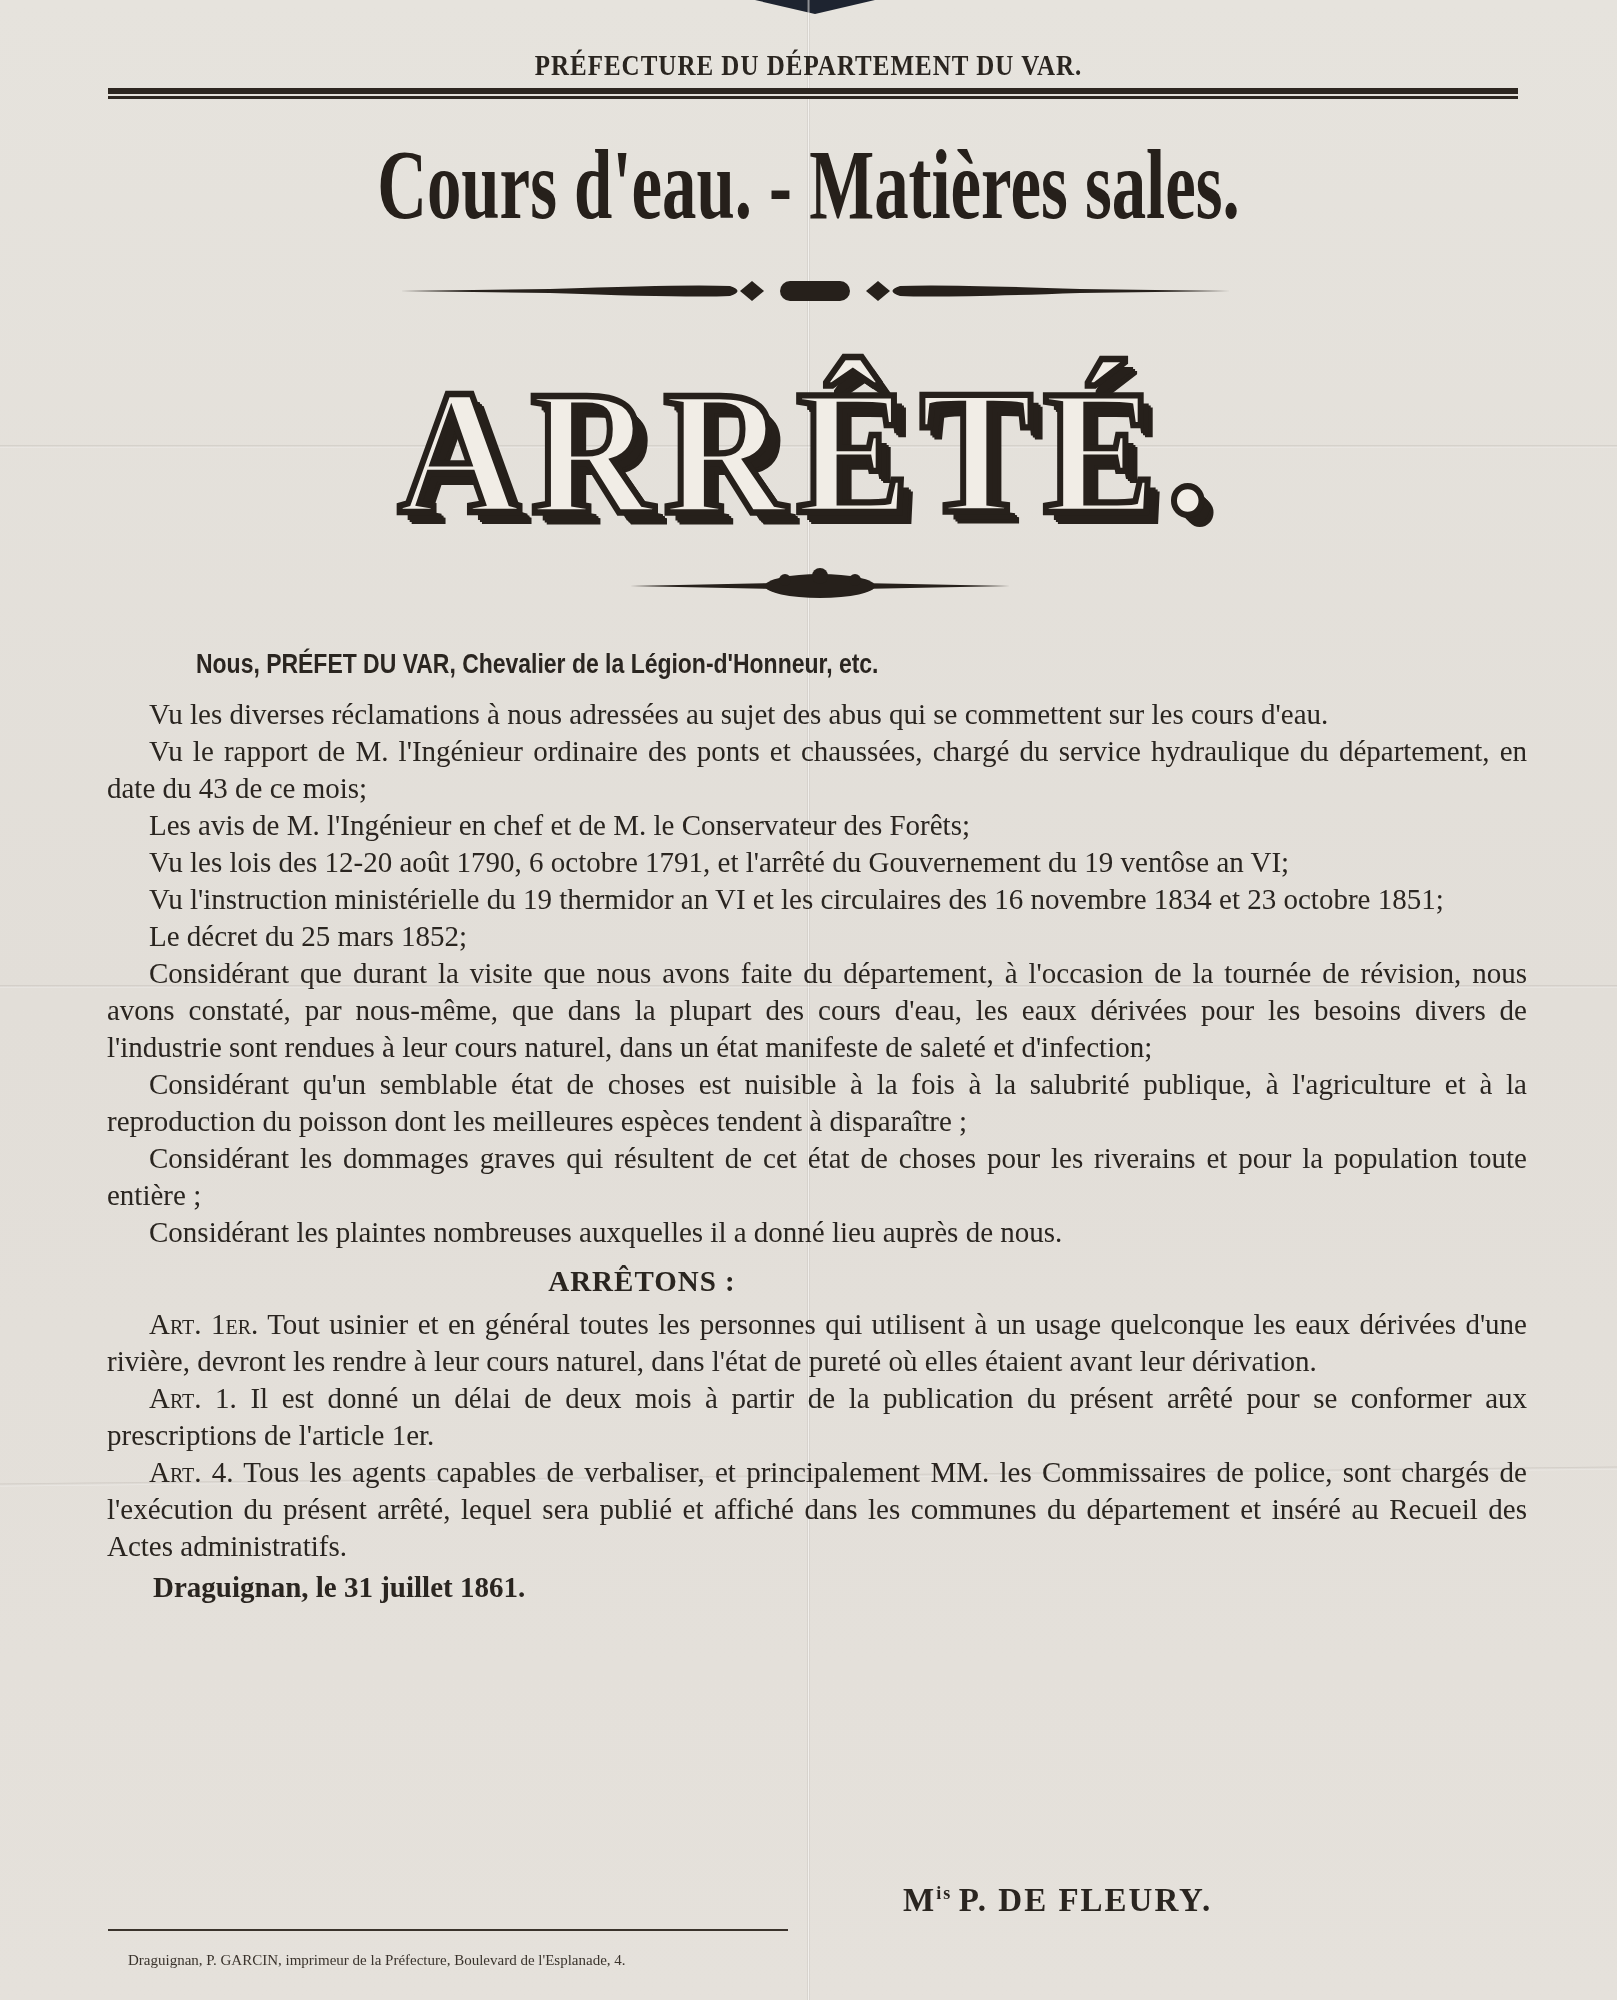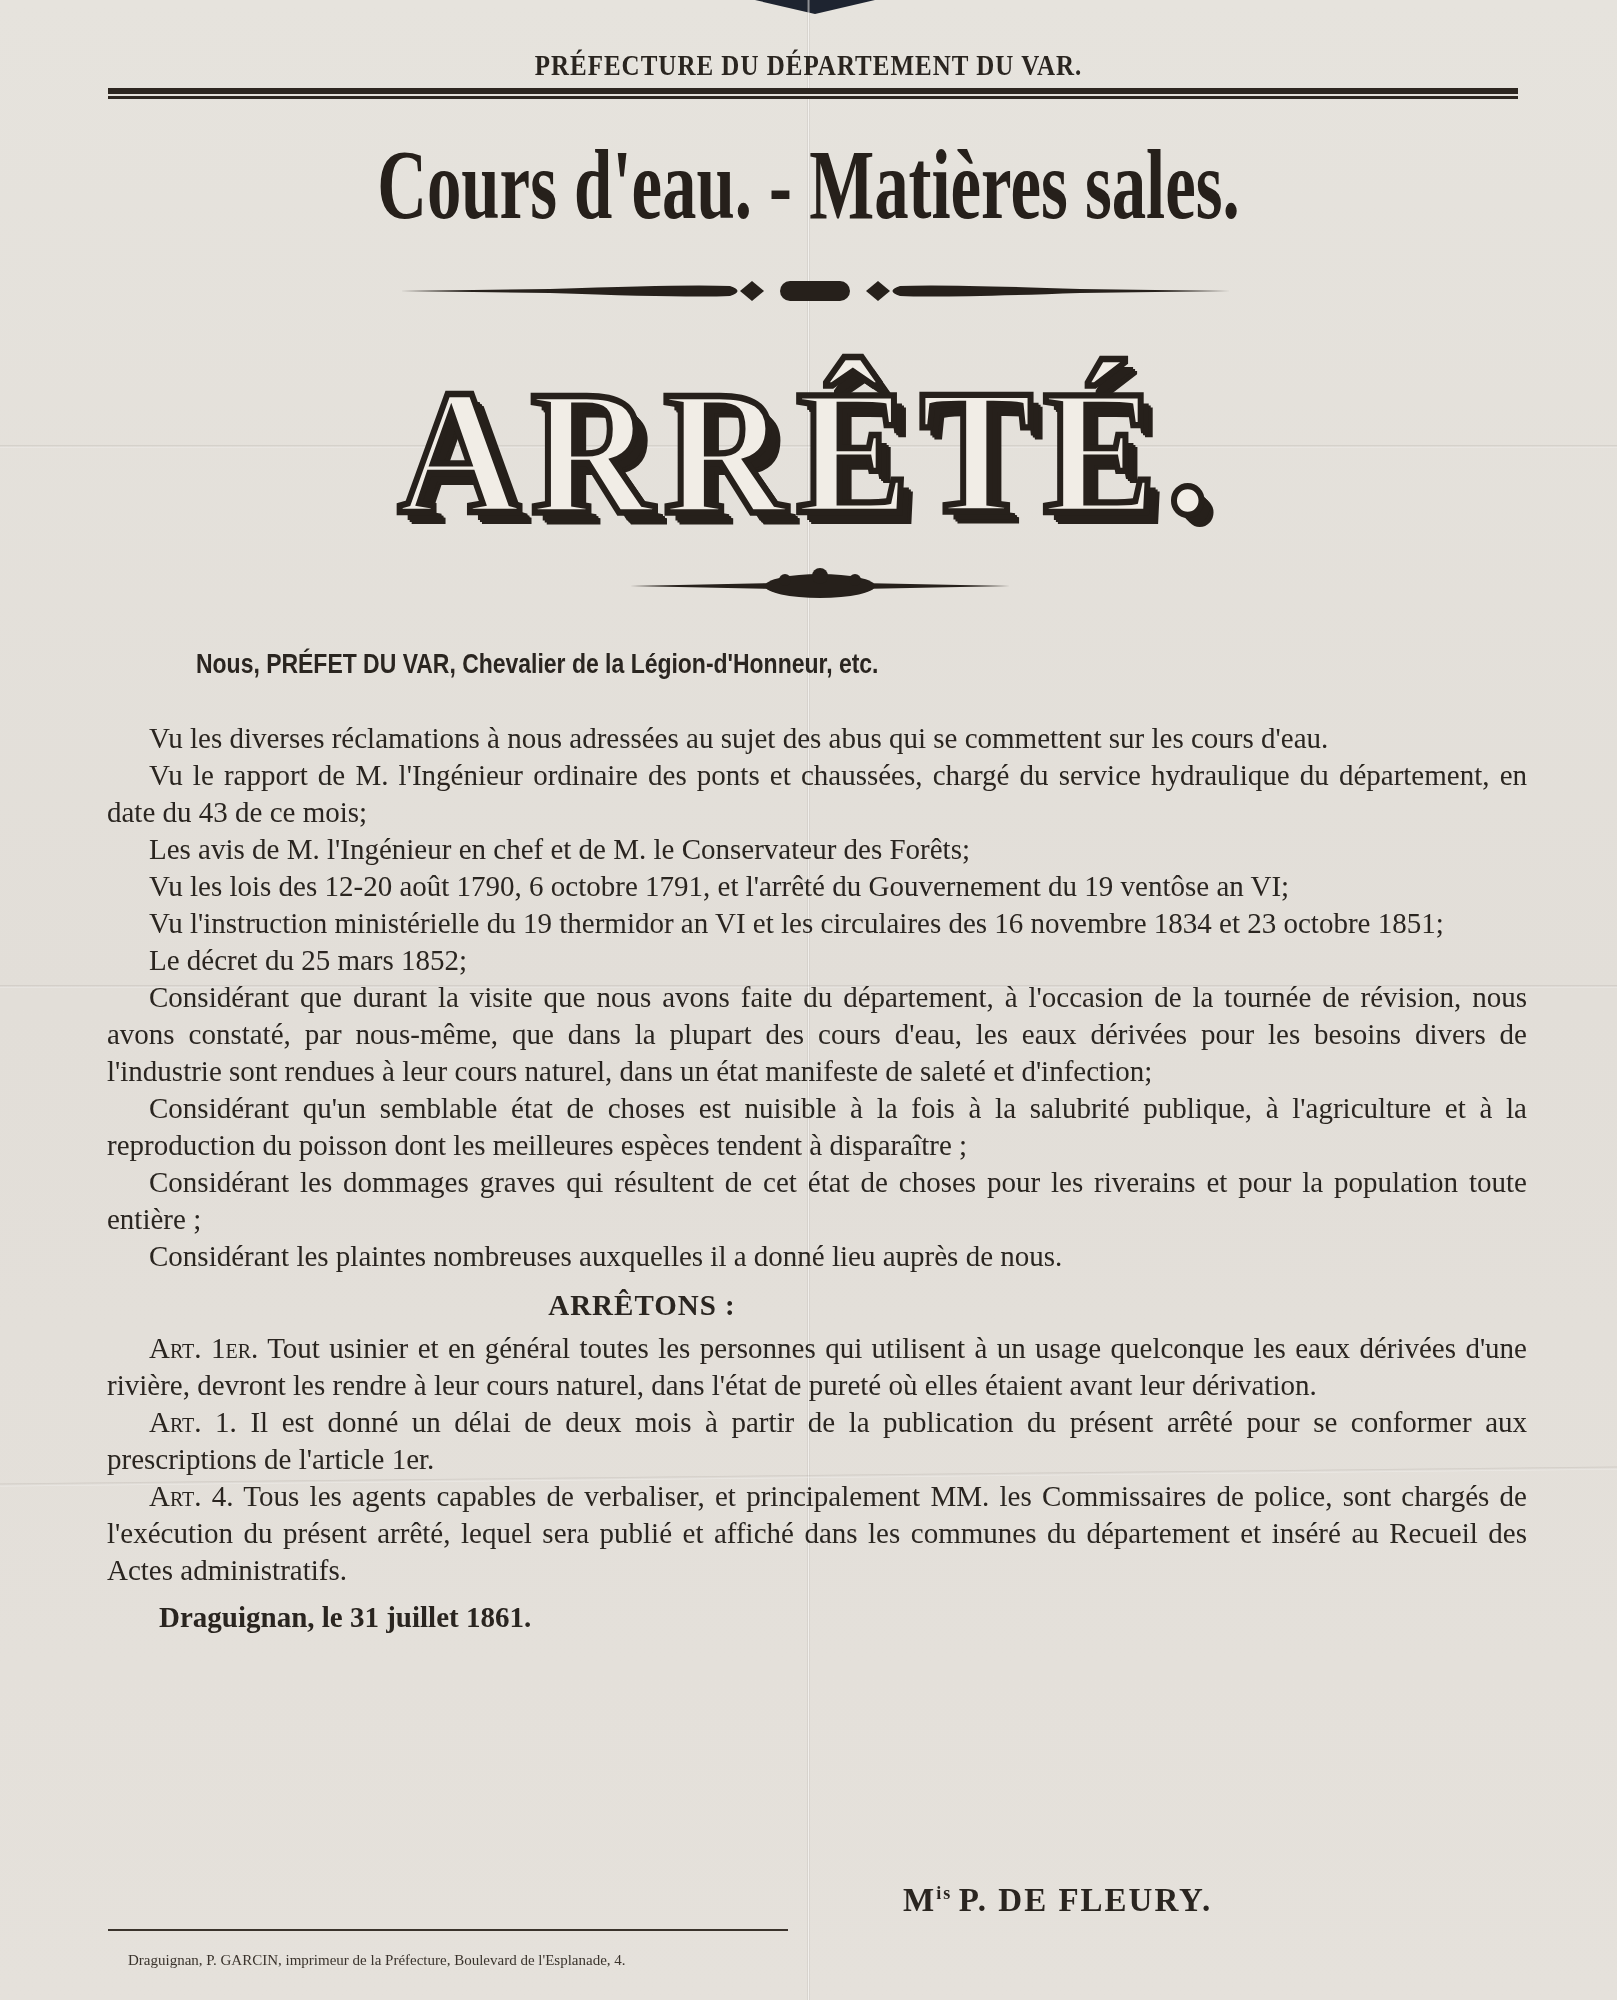--- a/index.html
+++ b/index.html
@@ -56,31 +56,31 @@
   .ornament-2 {
     position: absolute; top: 568px; left: 620px; width: 400px; height: 36px;
   }
   .nous {
     position: absolute; top: 648px; left: 196px;
     font-family: "Liberation Sans", sans-serif; font-weight: bold;
     font-size: 28px; transform: scaleX(0.82); transform-origin: left center;
     white-space: nowrap;
   }
   .body {
-    position: absolute; top: 720px; left: 107px; width: 1420px;
+    position: absolute; top: 696px; left: 107px; width: 1420px;
     font-size: 29px; line-height: 37px; text-align: justify;
     font-family: "Liberation Serif", serif;
   }
   .para { text-indent: 42px; margin: 0; }
   .arretons {
     text-align: center; font-weight: bold; margin: 12px 0 6px 0;
     letter-spacing: 1px; padding-right: 350px;
   }
   .art-label { font-variant: small-caps; font-weight: normal; }
-  .date { text-indent: 42px; margin: 10px; font-weight: bold; }
+  .date { text-indent: 42px; margin: 4px; font-weight: bold; }
   .signature {
     position: absolute; top: 1882px; left: 903px;
     font-weight: bold; font-size: 33px; letter-spacing: 2px;
     font-family: "Liberation Serif", serif;
   }
   .signature sup { font-size: 18px; }
   .bottom-rule {
     position: absolute; top: 1929px; left: 108px; width: 680px; height: 2px; background: #3a332c;
   }
   .imprint {

